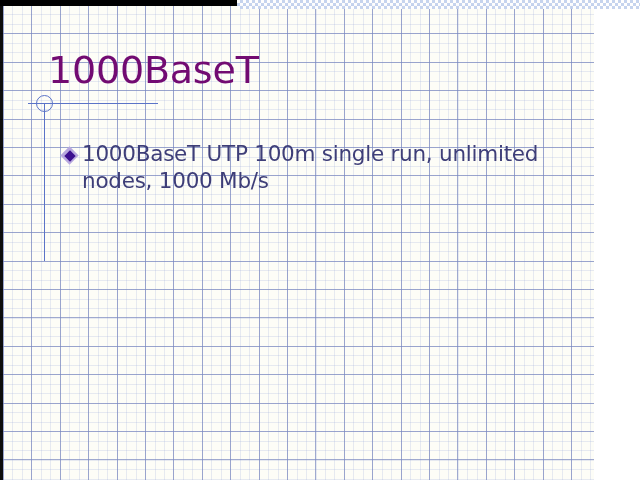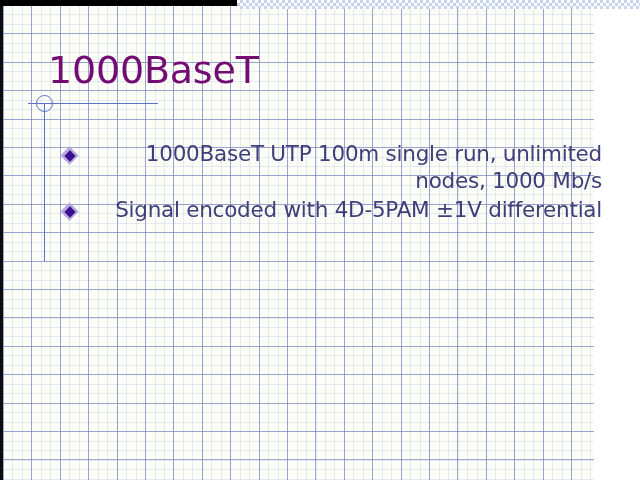--- a/index.html
+++ b/index.html
@@ -126,21 +126,20 @@
   #body-block {
     position: absolute;
     left: 62px;
     top: 140px;
     width: 540px;
   }
   .bullet-row {
     display: flex;
     align-items: flex-start;
     margin-bottom: 2px;
-    text-align: right;
   }
   .bullet-marker {
     flex: 0 0 auto;
     width: 20px;
     height: 31px;
     position: relative;
   }
   .bullet-marker .diamond-outer {
     position: absolute;
     left: 1px;
@@ -189,22 +188,15 @@
 
     <div class="bullet-row">
       <span class="bullet-marker">
         <span class="diamond-outer"></span>
           <span class="diamond-inner"></span>
       </span>
       <span class="bullet-text">1000BaseT UTP 100m single run, unlimited nodes, 1000 Mb/s</span>
     </div>
 
 
-    <div class="bullet-row">
-      <span class="bullet-marker">
-        <span class="diamond-outer"></span>
-          <span class="diamond-inner"></span>
-      </span>
-      <span class="bullet-text">Signal encoded with 4D-5PAM ±1V differential</span>
-    </div>
 
   </div>
 </div>
 
 </body></html>

